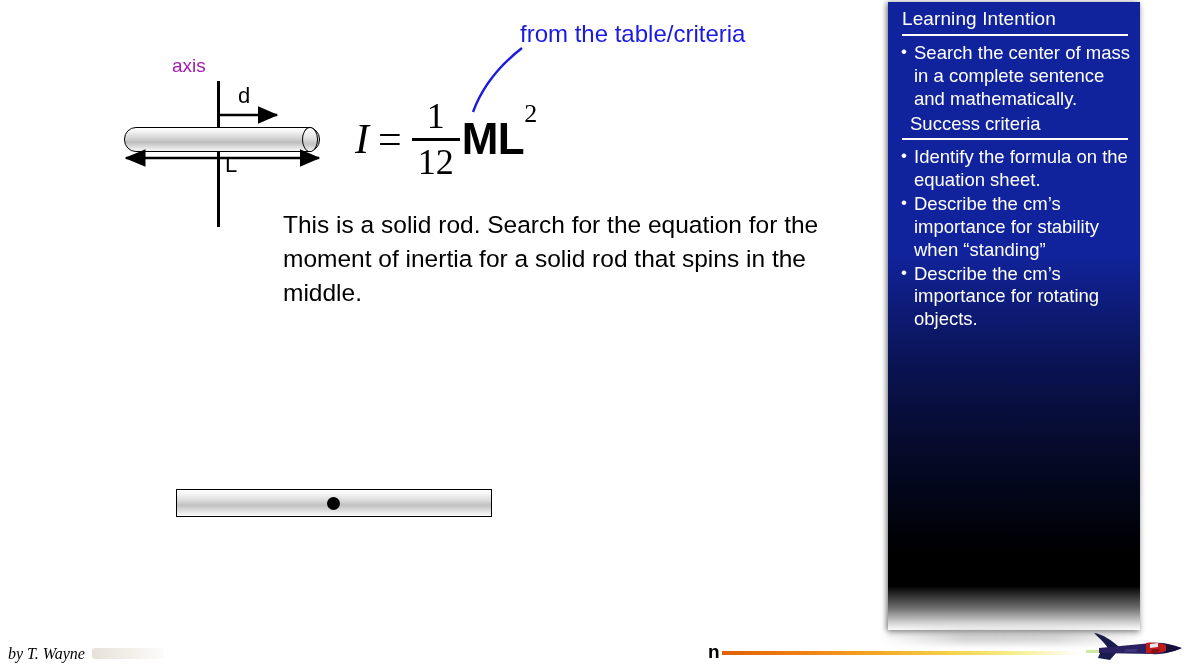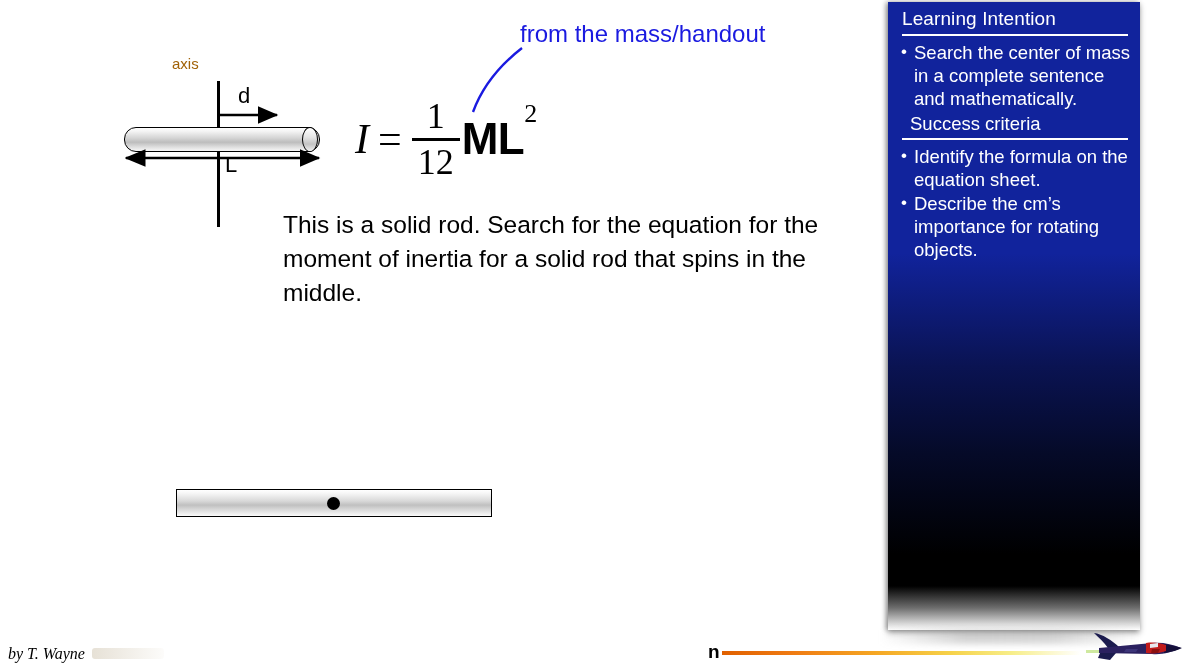--- a/index.html
+++ b/index.html
@@ -27,22 +27,22 @@
 
   
   #rod-diagram {
     position: absolute;
     left: 110px; top: 55px;
     width: 230px; height: 150px;
   }
   #axis-label {
     position: absolute;
     left: 62px; top: 0px;
-    font-size: 15px;
-    color: #a16207;
+    font-size: 19px;
+    color: #a21caf;
     white-space: nowrap;
   }
   #axis-line {
     position: absolute;
     left: 107px; top: 26px;
     width: 3px; height: 146px;
     background: #000;
   }
   #rod-cylinder {
     position: absolute;
@@ -313,21 +313,21 @@
             <path d="M8,0 L0,3.4 L8,6.8 z" fill="#000"></path>
           </marker>
         </defs>
 
         <line x1="109" y1="60" x2="167" y2="60" stroke="#000" stroke-width="2.6" marker-end="url(#arrR)"></line>
 
         <line x1="16" y1="103" x2="209" y2="103" stroke="#000" stroke-width="2.6" marker-start="url(#arrL)" marker-end="url(#arrR)"></line>
       </svg>
     </div>
 
-    <div id="callout-text">from the mass/handout</div>
+    <div id="callout-text">from the table/criteria</div>
 
     <svg id="callout-curve" viewBox="0 0 110 90">
       <path d="M3,72 C14,42 34,22 52,8" fill="none" stroke="#1a1ae0" stroke-width="2.4"></path>
     </svg>
 
     <div id="equation">
       <span id="eq-I">I</span>
       <span id="eq-equals">=</span>
       <span id="eq-fraction">
         <span id="eq-num">1</span>
@@ -356,20 +356,21 @@
     <ul class="sb-bullets">
       <li>Search the center of mass in a complete sentence and mathematically.</li>
     </ul>
 
     <div id="success-heading">Success criteria</div>
 
     <div class="sb-rule"></div>
 
     <ul class="sb-bullets">
       <li>Identify the formula on the equation sheet.</li>
+      <li>Describe the cm’s importance for stability when “standing”</li>
       <li>Describe the cm’s importance for rotating objects.</li>
     </ul>
 
   </aside>
 
   <div id="footer-haze"></div>
 
   <div id="footer-author">by T. Wayne</div>
 
   <div id="footer-smudge"></div>

